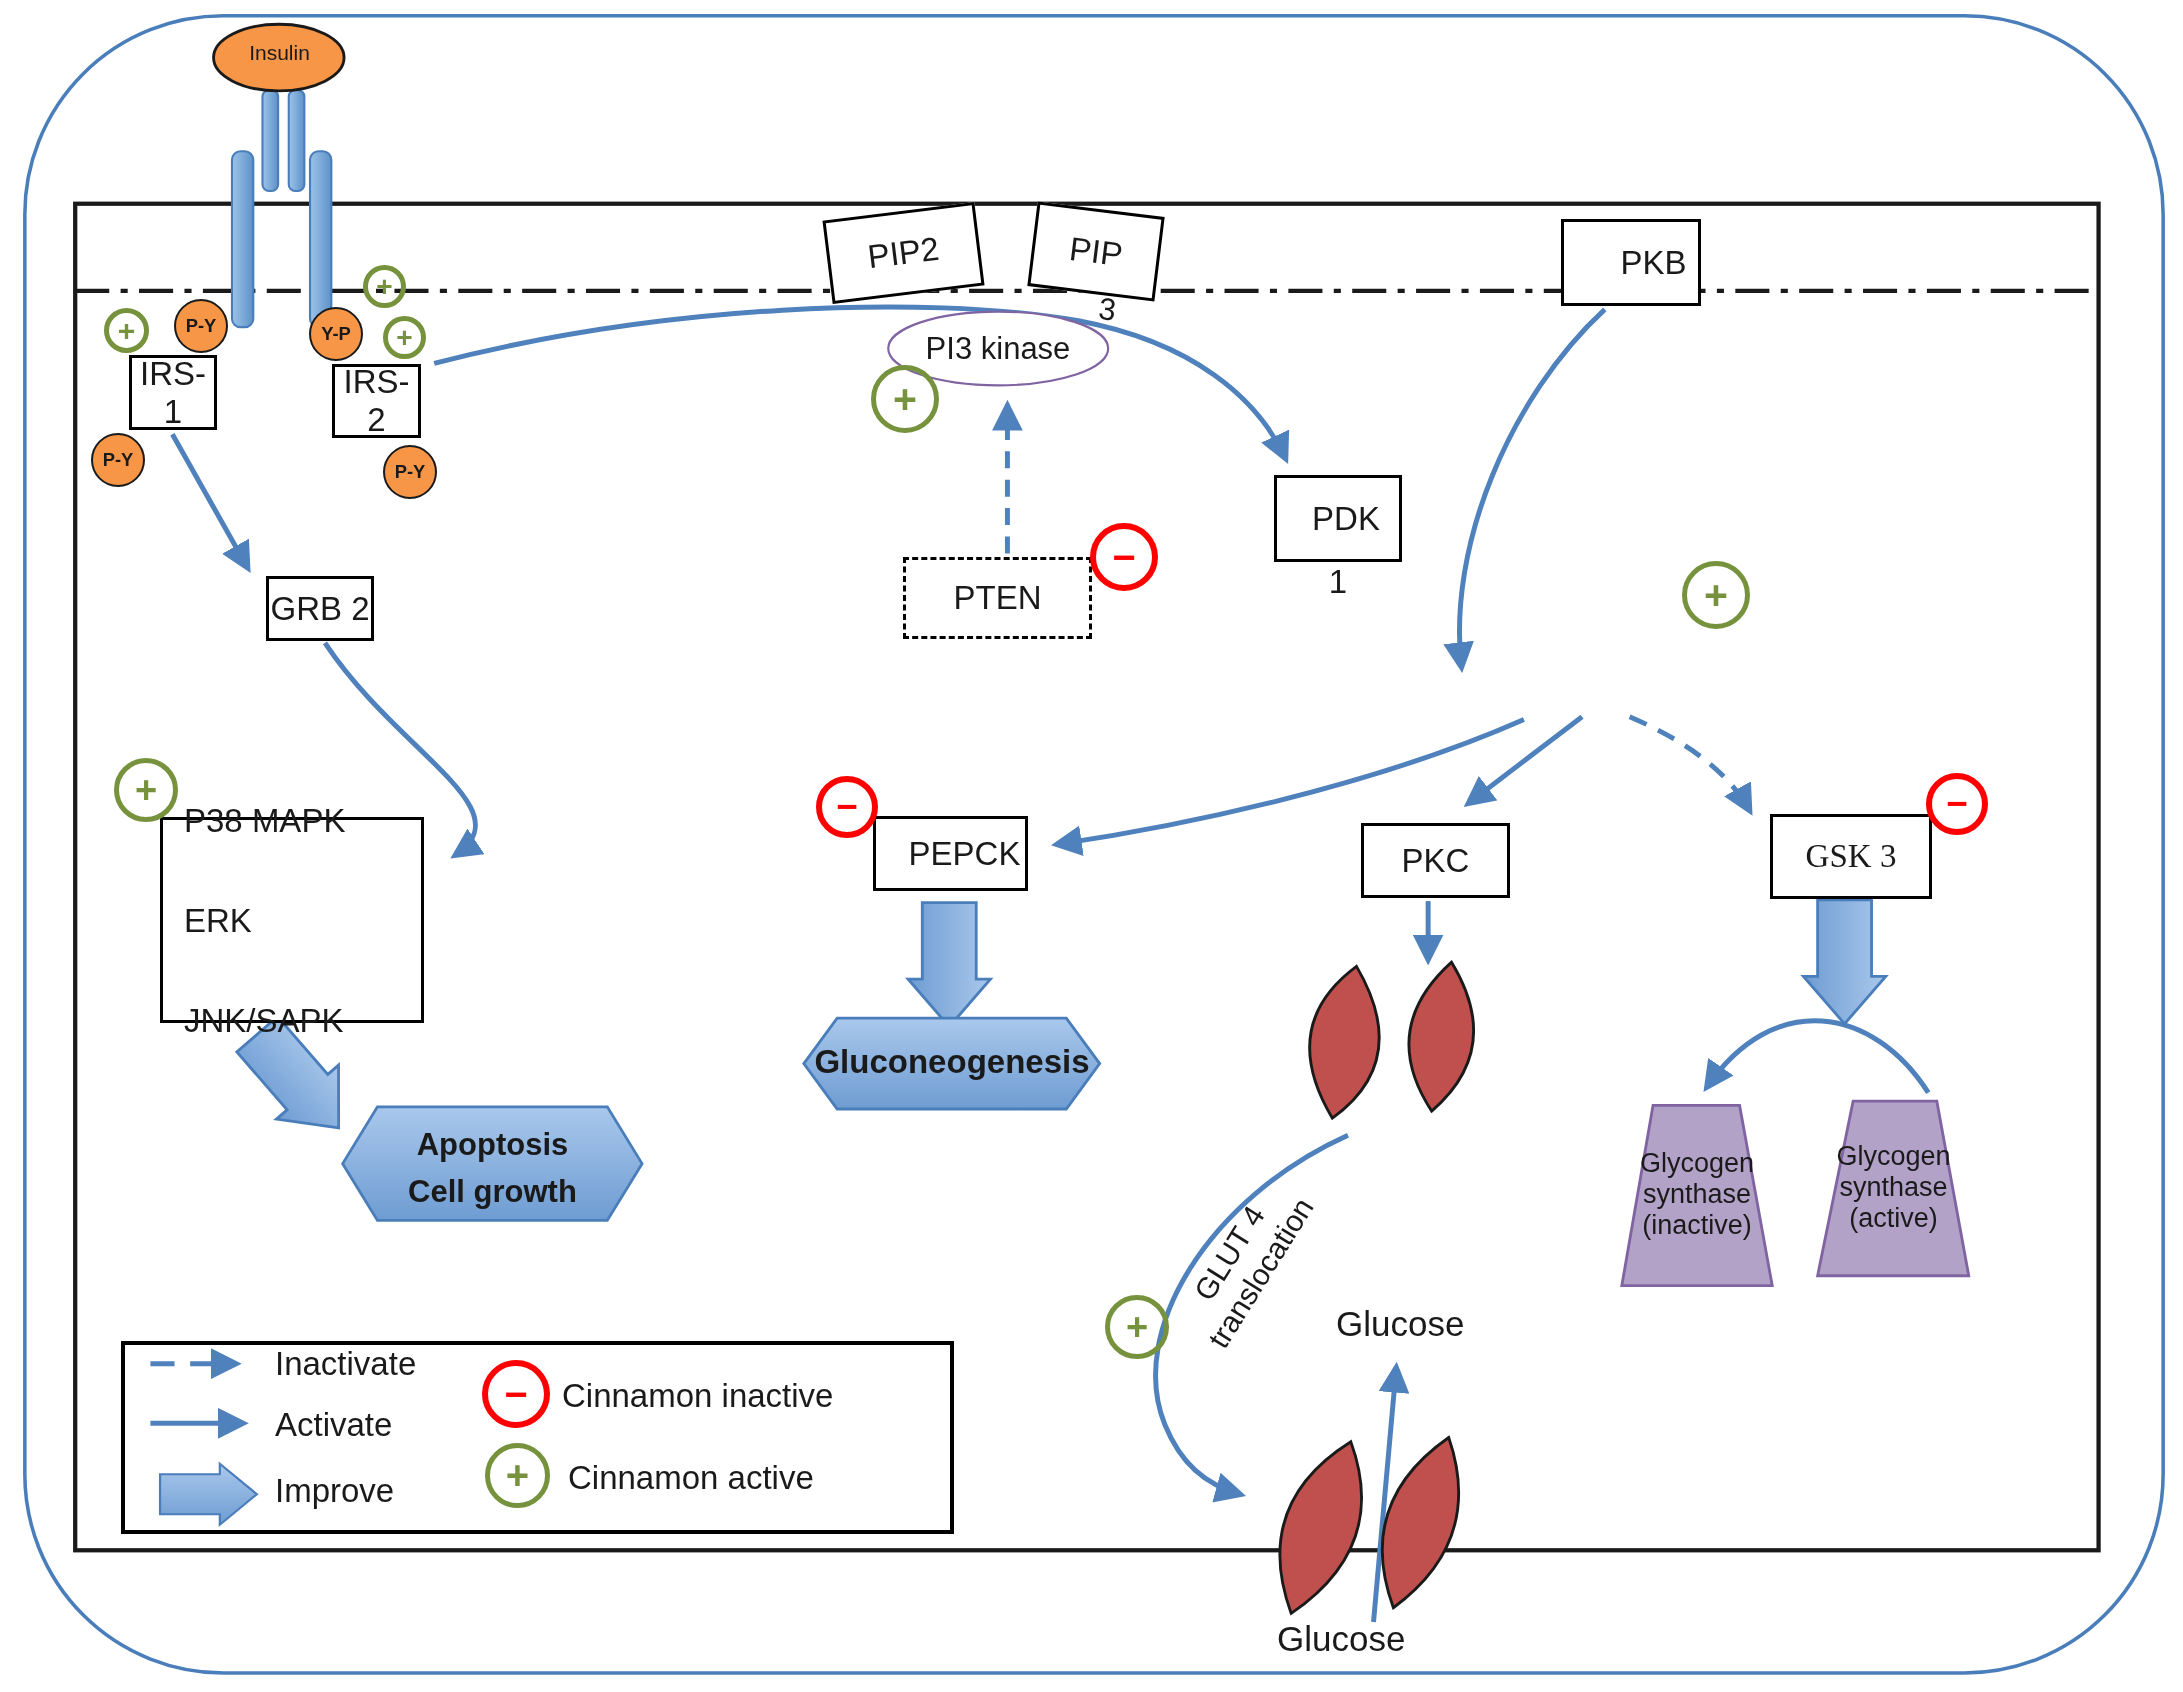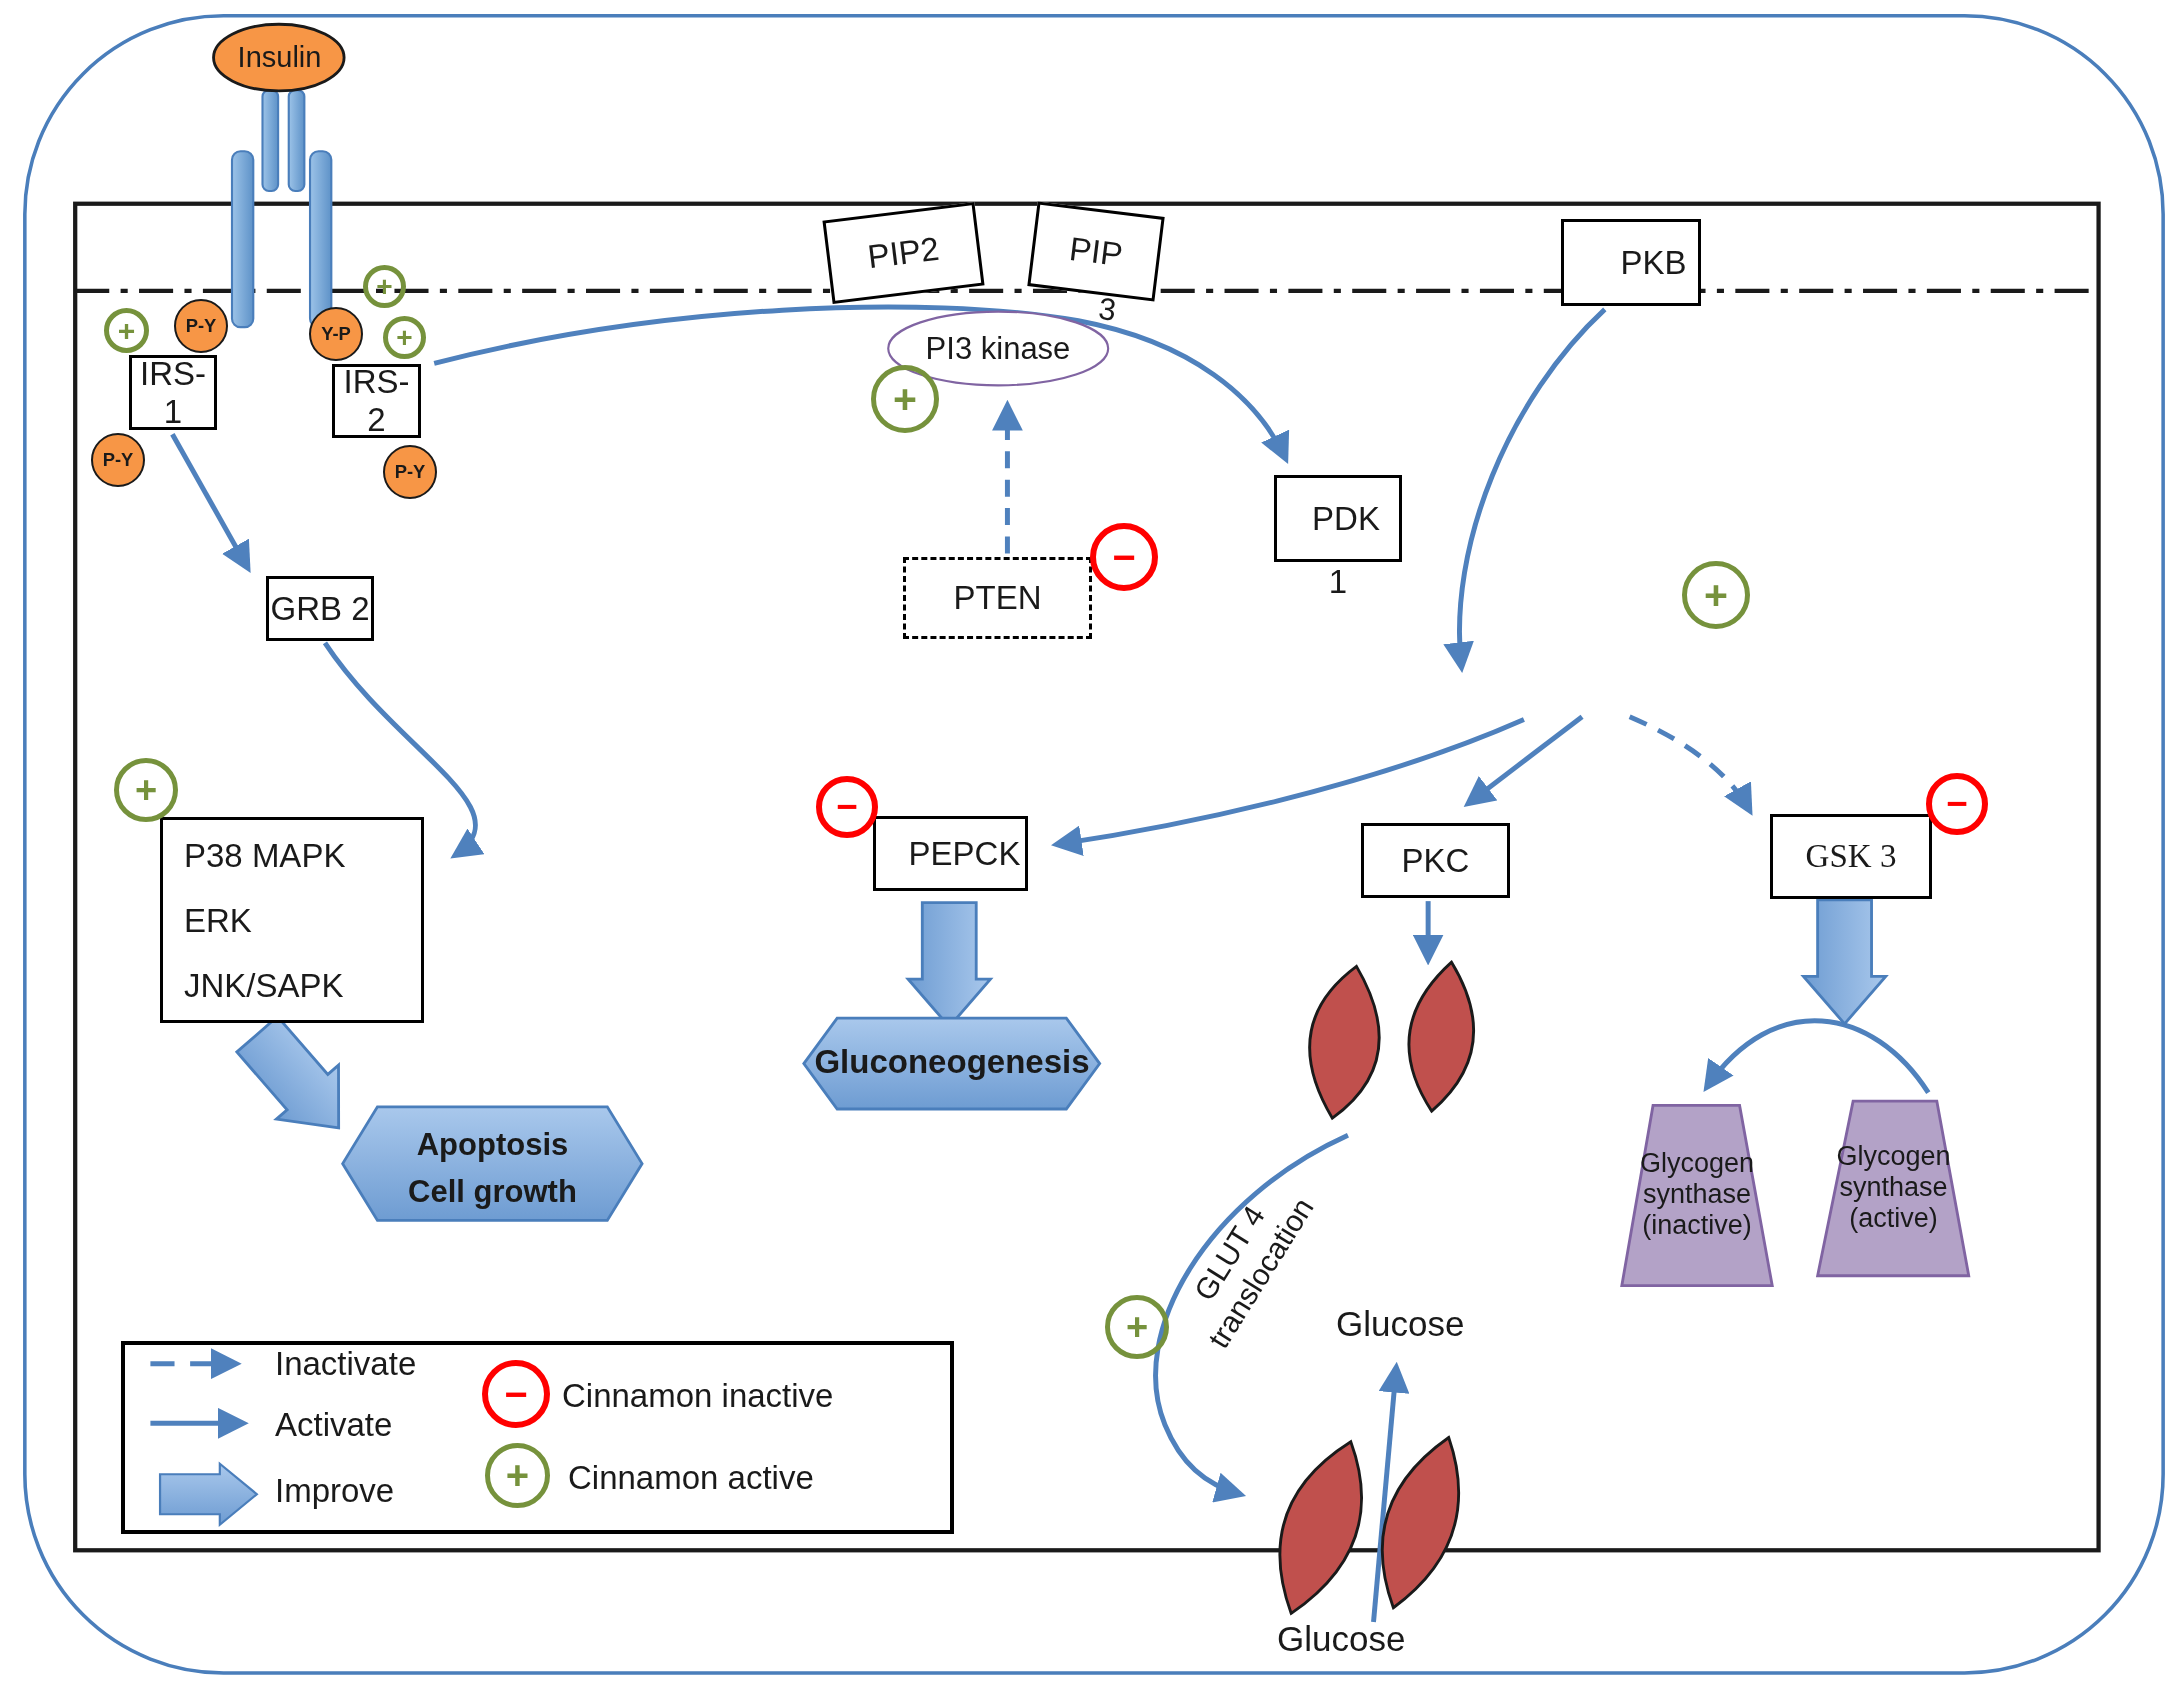--- a/index.html
+++ b/index.html
@@ -3,21 +3,21 @@
 <meta charset="utf-8">
 <style>
   html,body{margin:0;padding:0;background:#ffffff;}
   #canvas{position:relative;width:2183px;height:1693px;background:#ffffff;overflow:hidden;
           font-family:"Liberation Sans",sans-serif;color:#1a1a1a;}
   #vector{position:absolute;left:0;top:0;}
   .abs{position:absolute;}
   .box{position:absolute;background:#ffffff;border:3.5px solid #000000;display:flex;
        align-items:center;justify-content:center;font-size:33px;text-align:center;box-sizing:border-box;}
   .box.dashed{border-style:dashed;}
-  .multiline{flex-direction:column;align-items:flex-start;justify-content:center;}
+  .multiline{flex-direction:column;align-items:flex-start;justify-content:center;gap:35px;}
   .lbl{position:absolute;font-size:33px;white-space:nowrap;}
   .center{display:flex;align-items:center;justify-content:center;text-align:center;white-space:normal;}
   .ring{position:absolute;border-radius:50%;display:flex;align-items:center;justify-content:center;
         box-sizing:border-box;font-weight:700;background:transparent;}
   .plus{border:5.7px solid #76923C;color:#76923C;}
   .minus{border:6.4px solid #FF0000;color:#FF0000;background:#ffffff;}
   .py{position:absolute;width:54px;height:54px;border-radius:50%;background:#F79646;
       border:2.8px solid #1a1a1a;box-sizing:border-box;display:flex;align-items:center;justify-content:center;
       font-size:18.4px;font-weight:700;}
   .rot{transform-origin:center center;}
@@ -201,21 +201,21 @@
 <div class="ring minus" style="left:816px;top:776px;width:62px;height:62px;font-size:37px;">
       <span>−</span>
     </div>
 <div class="ring minus" style="left:1926px;top:773px;width:62px;height:62px;font-size:37px;">
       <span>−</span>
     </div>
 <div class="ring minus" style="left:482px;top:1360px;width:68px;height:68px;font-size:40px;">
       <span>−</span>
     </div>
 
-<div class="lbl center" style="left:214px;top:41px;width:131px;font-size:29px;">Insulin</div>
+<div class="lbl center" style="left:214px;top:41px;width:131px;font-size:21px;">Insulin</div>
 <div class="lbl center" style="left:888px;top:331px;width:220px;font-size:31px;">PI3 kinase</div>
 <div class="lbl" style="left:1336px;top:1304px;font-size:35px;">Glucose</div>
 <div class="lbl" style="left:1277px;top:1619px;font-size:35px;">Glucose</div>
 <div class="lbl center" style="left:804px;top:1043px;width:296px;font-size:33px;font-weight:600;">Gluconeogenesis</div>
 <div class="abs center" style="left:343px;top:1121px;width:299px;font-size:31px;font-weight:600;flex-direction:column;line-height:47px;">
   <span>Apoptosis</span>
   <span>Cell growth</span>
 </div>
 <div class="abs center" style="left:1149px;top:1226px;width:192px;font-size:30px;flex-direction:column;line-height:37px;transform:rotate(-58deg);">
   <span>GLUT 4</span>

